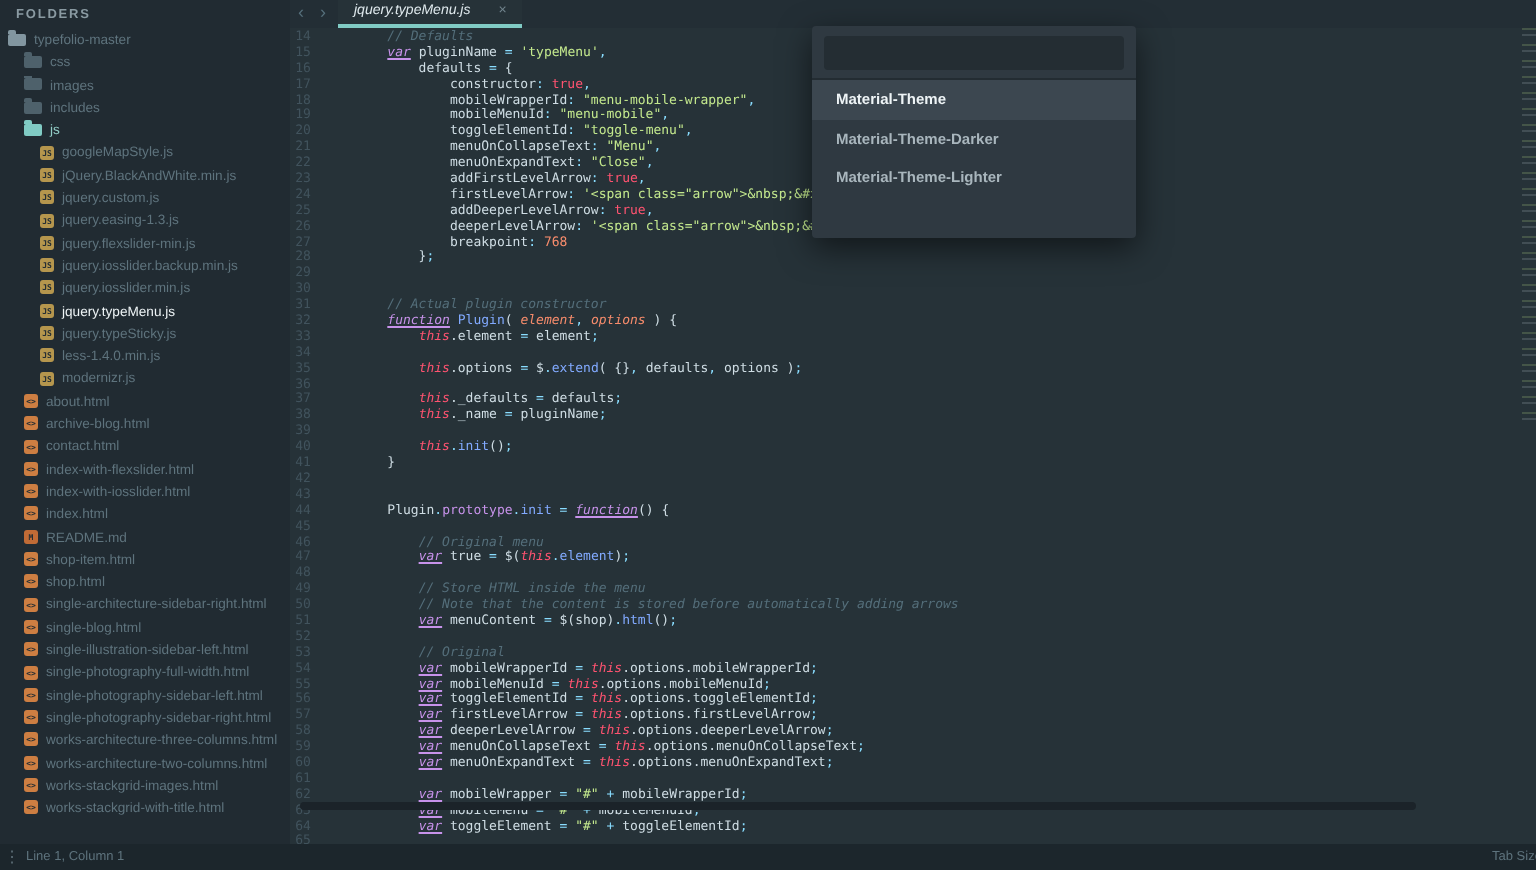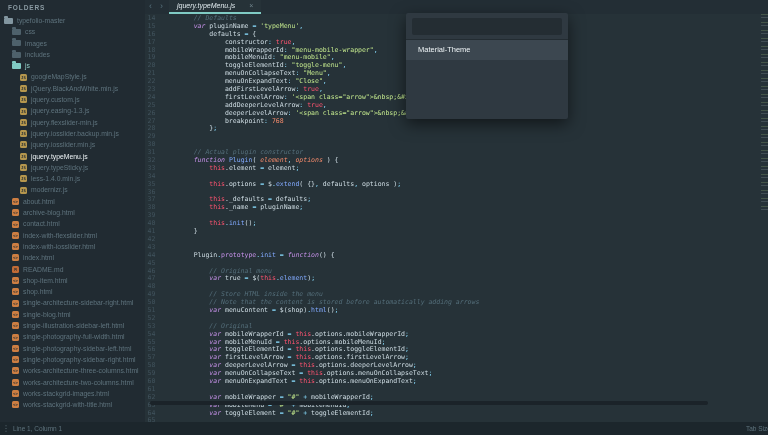--- a/index.html
+++ b/index.html
@@ -56,22 +56,22 @@
     font-size:7px; line-height:12px; font-style:italic; color:#dfe9ed; white-space:nowrap;
   }
   #tab-close { font-style:normal; color:#72858e; margin-left:14px; cursor:pointer; }
 
   #code-area { position:absolute; left:0; top:15px; right:0; bottom:0; overflow:hidden; }
   .code-line { height:7.9px; line-height:7.9px; white-space:pre; font-family:"DejaVu Sans Mono", monospace; font-size:6.5px; }
   .lnum { display:inline-block; width:13px; text-align:center; color:#41535d; }
   .ltxt { margin-left:20px; color:#cfdde4;text-align:right; }
   .tk-v { color:#cfdde4; }
   .tk-c { color:#546E7A; font-style:italic; }
-  .tk-k { color:#C792EA; font-style:italic; }
-  .tk-t { color:#FF5370; }
+  .tk-k { color:#C792EA; font-style:italic;text-decoration:underline; }
+  .tk-t { color:#FF5370; font-style:italic; }
   .tk-b { color:#FF5370; }
   .tk-s { color:#C3E88D; }
   .tk-n { color:#F78C6C; }
   .tk-f { color:#82AAFF; }
   .tk-p { color:#89DDFF; }
   .tk-o { color:#F78C6C; font-style:italic; }
   .tk-r { color:#C792EA; }
 
   #h-scrollbar {
     position:absolute; left:5px; top:401px; width:558px; height:4px;
@@ -89,21 +89,21 @@
     position:absolute; left:406px; top:13px; width:162px; height:106px;
     background:#2f3941; border-radius:2px; box-shadow:0 5px 16px rgba(0,0,0,0.55);
     z-index:10; overflow:hidden;
   }
   #palette-input-wrap { padding:5px 6px 4px 6px; border-bottom:1px solid #232c32; }
   #palette-input {
     position:relative; width:100%; height:17px; background:#242d33; border-radius:2px;
   }
   .pal-item {
     height:19.5px; line-height:19.5px; padding-left:12px;
-    font-size:7.5px; color:#a9b6bd; cursor:pointer; white-space:nowrap;
+    font-size:7.5px; color:#a9b6bd; cursor:pointer; white-space:nowrap;font-weight:bold;
   }
   .pal-item.active { background:#3c4750; color:#eef4f6; }
 
   
   #statusbar {
     position:absolute; left:0; right:0; bottom:0; height:13px;
     background:#1c262c; overflow:hidden;
   }
   #status-menu-icon { position:absolute; left:2px; top:0; font-size:8px; line-height:13px; color:#5f7079; cursor:pointer; }
   #status-left { position:absolute; left:13px; top:0; font-size:6.5px; line-height:13px; color:#5e737d; }
@@ -218,20 +218,22 @@
     <div id="h-scrollbar"></div>
     <div id="minimap"></div>
   </div>
 
   <div id="palette">
     <div id="palette-input-wrap">
       <div id="palette-input"></div>
     </div>
     <div>
         <div class="pal-item active">Material-Theme</div>
+        <div class="pal-item">Material-Theme-Darker</div>
+        <div class="pal-item">Material-Theme-Lighter</div>
       </div>
   </div>
 
   <div id="statusbar">
     <span id="status-menu-icon">⋮</span>
     <span id="status-left">Line 1, Column 1</span>
     <span id="status-right">Tab Size: 4</span>
   </div>
 
 </div>

